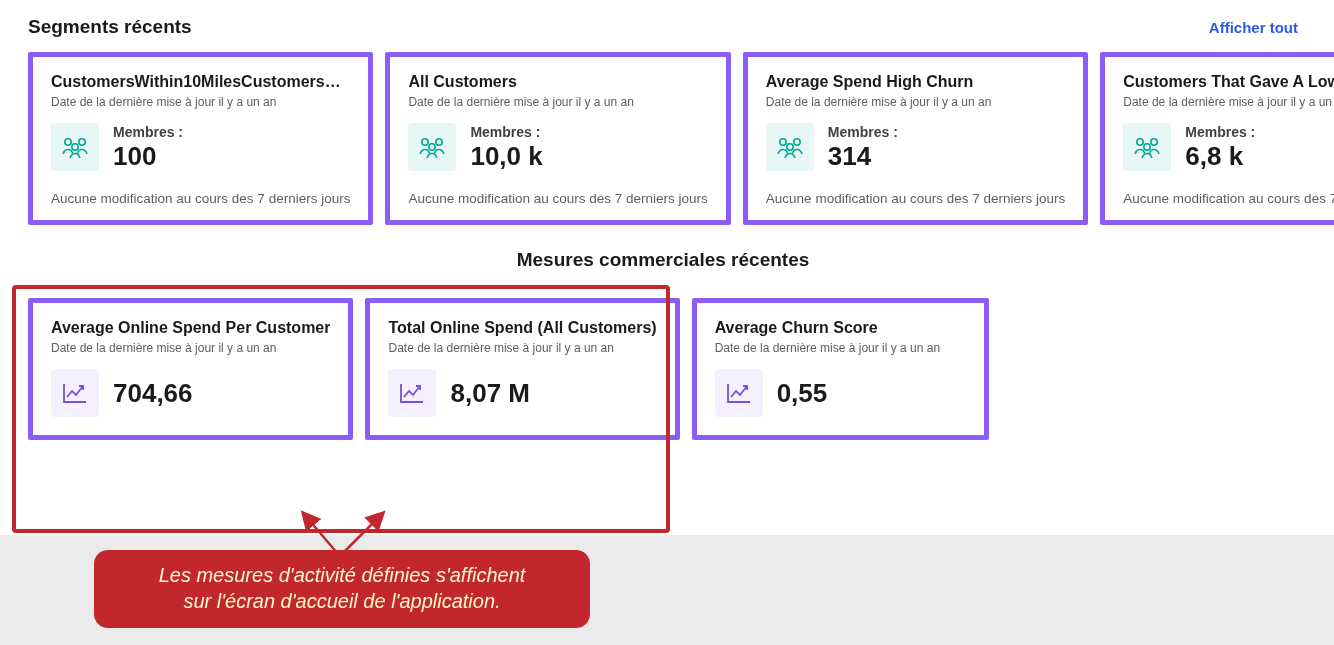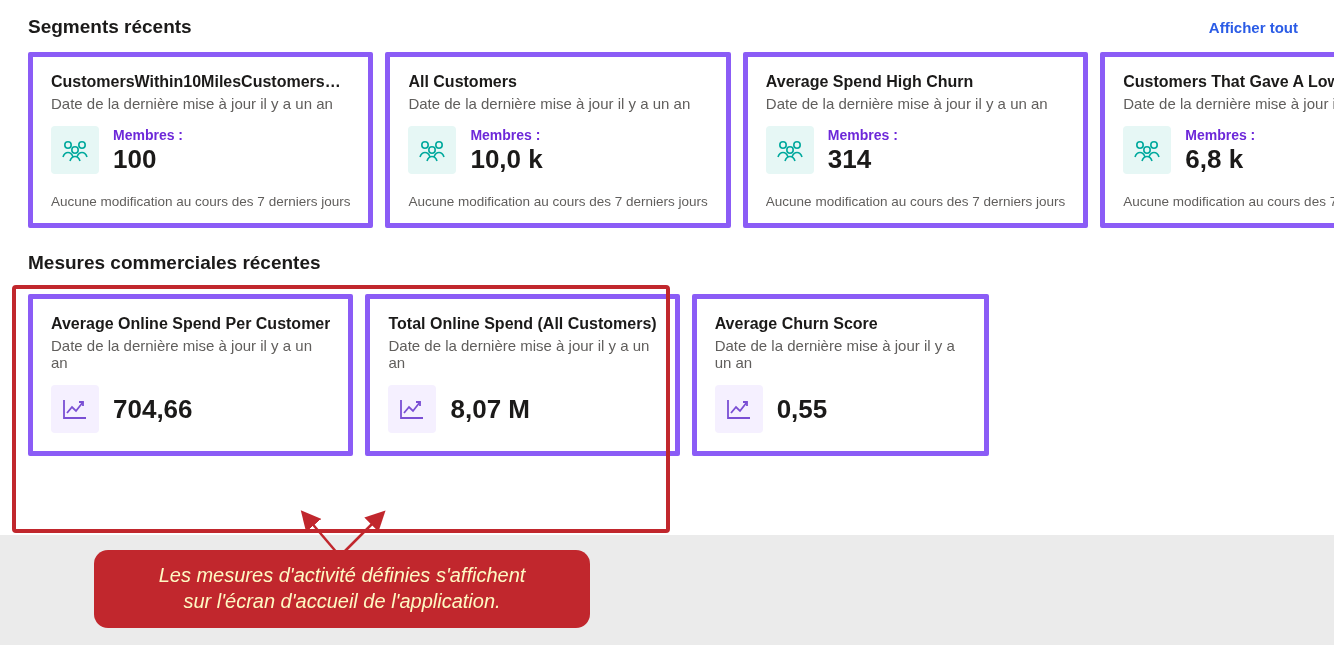--- a/index.html
+++ b/index.html
@@ -52,21 +52,21 @@
   .card-title {
     font-size: 16px;
     font-weight: 600;
     color: #1b1a19;
     white-space: nowrap;
     overflow: hidden;
     text-overflow: ellipsis;
     margin-bottom: 4px;
   }
   .card-date {
-    font-size: 15px;
+    font-size: 12px;
     color: #605e5c;
     margin-bottom: 14px;
   }
   .metric-row {
     display: flex;
     align-items: center;
     gap: 14px;
     margin-bottom: 20px;
   }
   .icon-box {
@@ -80,42 +80,43 @@
   }
   .icon-box.teal { background: #e6f7f5; }
   .icon-box.purple { background: #f5f0ff; }
   .metric-text {
     display: flex;
     flex-direction: column;
   }
   .metric-label {
     font-size: 14px;
     font-weight: 600;
-    color: #6d28d9;
+    color: #404040;
     margin-bottom: 2px;
   }
   .metric-value {
     font-size: 26px;
     font-weight: 700;
     color: #1b1a19;
     line-height: 1.1;
   }
   .change-text {
     font-size: 13.5px;
     color: #605e5c;
     white-space: nowrap;
     overflow: hidden;
     text-overflow: ellipsis;
   }
   .measures-section {
     position: relative;
   }
   .section-title.measures-title {
-    margin-bottom: 20px;
+    margin-bottom: 27px;
     margin-top: 4px;
+    text-align: center;
   }
   .highlight-box {
     position: absolute;
     border: 4px solid #c1272d;
     border-radius: 4px;
     top: 285px;
     left: 12px;
     width: 658px;
     height: 248px;
     z-index: 5;

